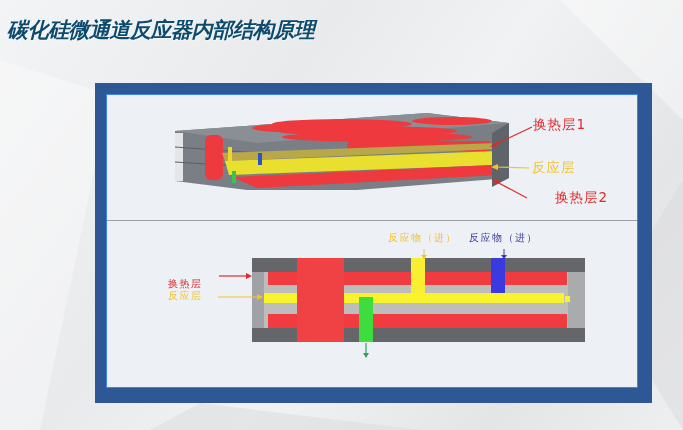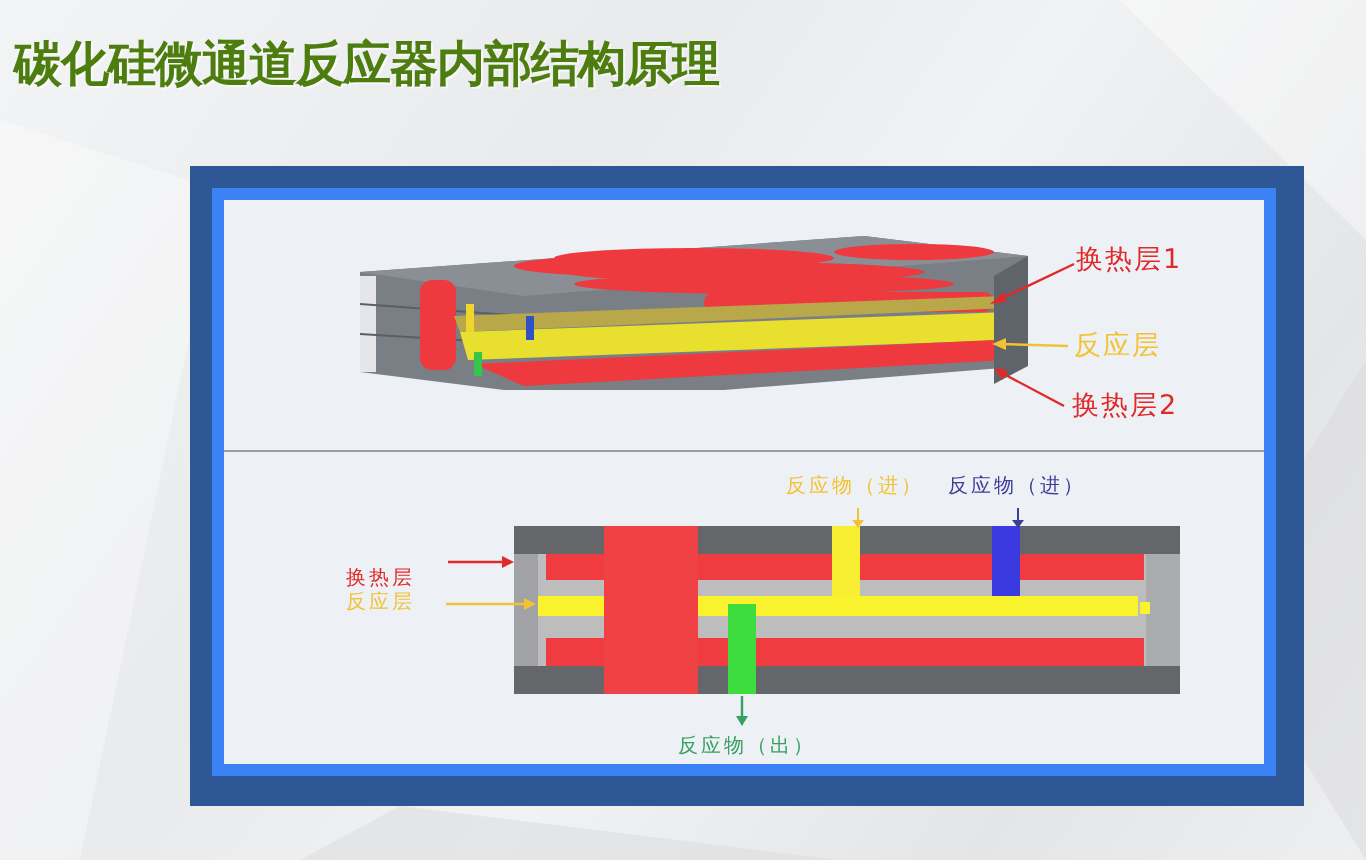--- a/index.html
+++ b/index.html
@@ -4,31 +4,32 @@
 <style>
   html, body { margin:0; padding:0; }
   body {
     width:683px; height:430px; overflow:hidden; position:relative;
     background: linear-gradient(125deg, #f3f4f5 0%, #e9eaec 35%, #f1f2f3 55%, #e4e5e7 80%, #eeeff0 100%);
     font-family: "DejaVu Sans", "Liberation Sans", sans-serif;
   }
   .facet { position:absolute; pointer-events:none; }
   .title {
     position:absolute; left:7px; top:16px;
-    font-size:24px; font-weight:bold; color:#4d7c0f; letter-spacing:-0.5px;
+    font-size:21px; font-weight:bold; color:#0c4a6e; letter-spacing:-0.5px;
     text-shadow: 1px 1px 0 rgba(255,255,255,0.6);
     white-space:nowrap;
+    font-style:italic;
   }
   .frame {
     position:absolute; left:95px; top:83px; width:557px; height:320px;
     background:#2e5795;
   }
   .panel {
     position:absolute; left:11px; top:11px; width:532px; height:294px;
-    background:#edf1f5; border:6px solid #3b82f6; box-sizing:border-box;
+    background:#edf1f5; border:1px solid #3b82f6; box-sizing:border-box;
   }
   .divider { position:absolute; left:0; right:0; top:125px; height:1px; background:#9aa0a8; }
   .lbl { position:absolute; font-size:13.5px; white-space:nowrap; letter-spacing:1px; }
   .lbl-sm { position:absolute; font-size:10px; white-space:nowrap; letter-spacing:1.5px; }
   .rect { position:absolute; }
   svg { position:absolute; overflow:visible; }
 </style>
 </head>
 <body>
 
@@ -80,21 +81,21 @@
       <line x1="425" y1="32" x2="385" y2="51" stroke="#e02a2a" stroke-width="1.2"></line>
       <polygon points="383,52 390,46 391,51" fill="#e02a2a"></polygon>
       <line x1="422" y1="73" x2="388" y2="72" stroke="#f2c232" stroke-width="1.2"></line>
       <polygon points="384,72 391,69 391,75" fill="#f2c232"></polygon>
       <line x1="420" y1="103" x2="388" y2="86" stroke="#e02a2a" stroke-width="1.2"></line>
       <polygon points="385,84 392,85 389,90" fill="#e02a2a"></polygon>
     </svg>
 
     <div class="lbl" style="left:426px;top:21px;color:#e02a2a;">换热层1</div>
     <div class="lbl" style="left:425px;top:64px;color:#f2c232;">反应层</div>
-    <div class="lbl" style="left:424px;top:94px;color:#e02a2a;">换热层2</div>
+    <div class="lbl" style="left:448px;top:94px;color:#e02a2a;">换热层2</div>
 
     <div class="divider"></div>
 
     <div style="position:absolute;left:145px;top:163px;width:333px;height:84px;background:#7b7e83;">
 
       <div class="rect" style="left:0;top:0;width:333px;height:14px;background:#646669;"></div>
       <div class="rect" style="left:0;top:70px;width:333px;height:14px;background:#646669;"></div>
 
       <div class="rect" style="left:12px;top:14px;width:316px;height:56px;background:#bdbdbd;"></div>
       <div class="rect" style="left:0;top:14px;width:12px;height:56px;background:#a0a2a5;"></div>
@@ -125,16 +126,15 @@
       <line x1="111" y1="202" x2="151" y2="202" stroke="#f2c232" stroke-width="1.2"></line>
       <polygon points="150,199 156,202 150,205" fill="#f2c232"></polygon>
       <line x1="259" y1="248" x2="259" y2="260" stroke="#35a060" stroke-width="1.2"></line>
       <polygon points="256,258 262,258 259,263" fill="#35a060"></polygon>
     </svg>
 
     <div class="lbl-sm" style="left:281px;top:136px;color:#f2c232;">反应物（进）</div>
     <div class="lbl-sm" style="left:362px;top:136px;color:#3d3d9a;">反应物（进）</div>
     <div class="lbl-sm" style="left:61px;top:182px;color:#e02a2a;">换热层</div>
     <div class="lbl-sm" style="left:61px;top:194px;color:#f2c232;">反应层</div>
-    <div class="lbl-sm" style="left:227px;top:266px;color:#35a060;">反应物（出）</div>
 
   </div>
 </div>
 
 </body></html>

